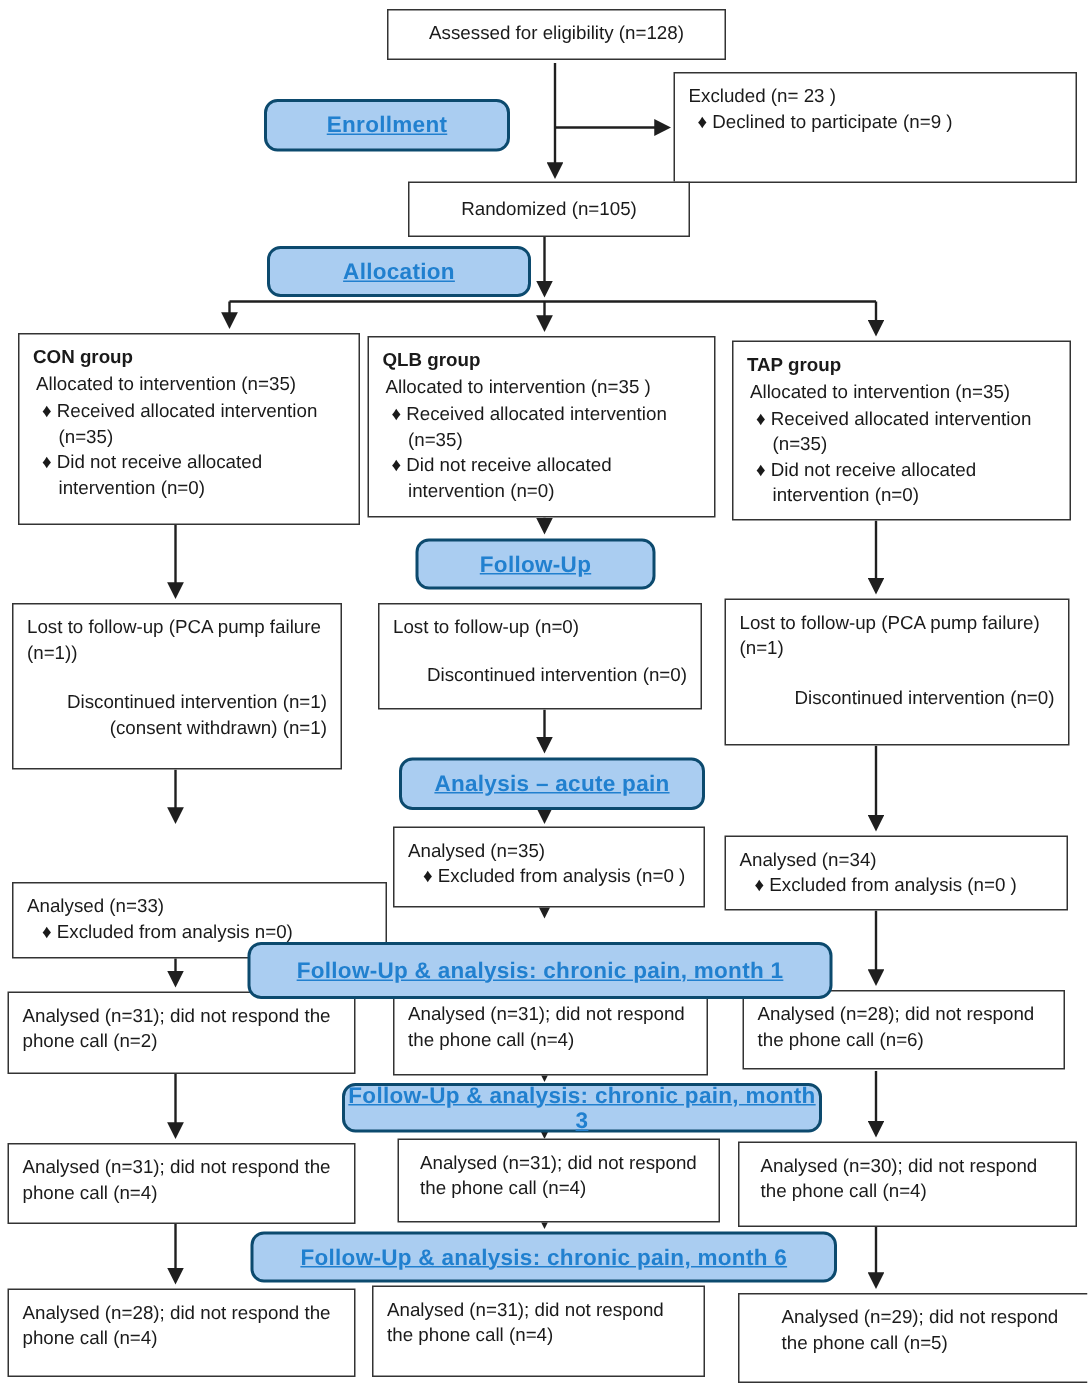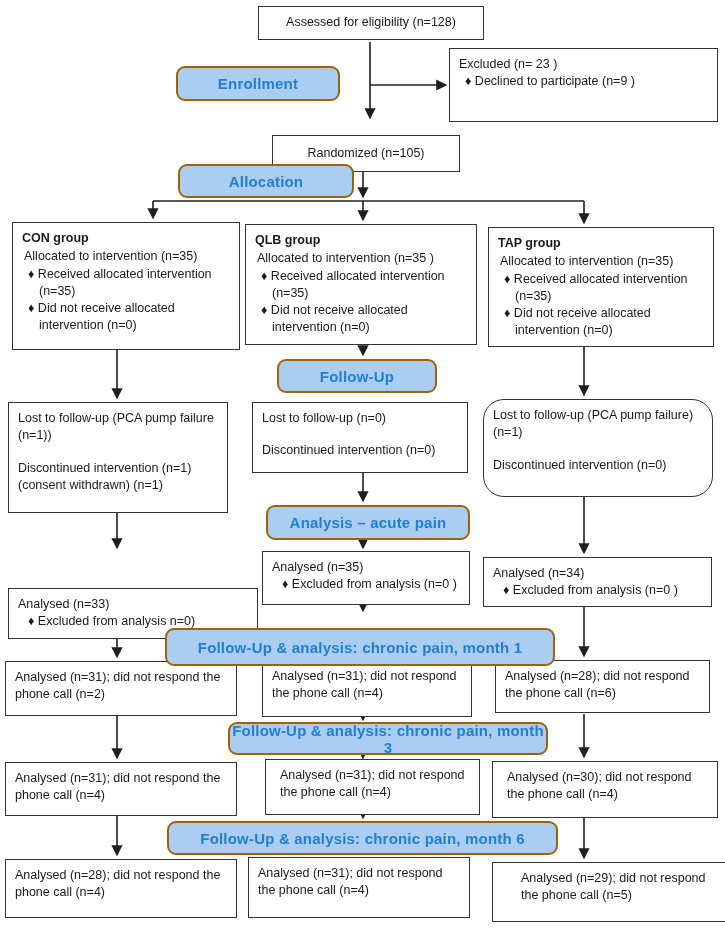--- a/index.html
+++ b/index.html
@@ -9,28 +9,29 @@
   }
   #arrows{position:absolute;left:0;top:0;width:725px;height:928px;z-index:1;pointer-events:none;}
   .box{
     position:absolute;background:#fff;border:1.6px solid #333;z-index:2;
     font-size:12.5px;line-height:1.38;box-sizing:border-box;
   }
   .center{display:flex;align-items:center;justify-content:center;text-align:center;}
   .pad{padding:7px 9px;}
   .stage-label{
     position:absolute;z-index:3;display:flex;align-items:center;justify-content:center;
-    background:#aacdf1;border:2px solid #a16207;border-radius:9px;
+    background:#aacdf1;border:2px solid #0c4a6e;border-radius:9px;
     color:#2180cf;font-weight:bold;font-size:15px;box-sizing:border-box;text-align:center;
     letter-spacing:.2px;
+    text-decoration:underline;
   }
   .grp-title{font-weight:bold;margin-bottom:1px;}
   .line-ind{padding-left:2px;}
   .bullet{padding-left:17px;text-indent:-11px;}
-  .gap1{margin-top:15px;}
+  .gap1{margin-top:15px;text-align:right;}
   .an-bullet{padding-left:10px;}
 </style>
 </head>
 <body>
 
 <div id="stage">
 
   <svg id="arrows" viewBox="0 0 725 928" xmlns="http://www.w3.org/2000/svg">
     <defs>
       <marker id="ah" viewBox="0 0 10 10" refX="7" refY="5" markerWidth="7" markerHeight="7" orient="auto-start-reverse">
@@ -72,21 +73,21 @@
 
   <div class="box pad" style="left:449px;top:48px;width:269px;height:74px;">
     <div>Excluded  (n= 23  )</div>
     <div class="bullet">♦  Declined to participate (n=9 )</div>
   </div>
 
   <div class="stage-label" style="left:176px;top:66px;width:164px;height:35px;">
     <span>Enrollment</span>
   </div>
 
-  <div class="box center" style="left:272px;top:135px;width:188px;height:37px;">
+  <div class="box center" style="left:272px;top:121px;width:188px;height:37px;">
     <span>Randomized (n=105)</span>
   </div>
 
   <div class="stage-label" style="left:178px;top:164px;width:176px;height:34px;">
     <span>Allocation</span>
   </div>
 
   <div class="box pad" style="left:12px;top:222px;width:228px;height:128px;">
     <div class="grp-title">CON group</div>
     <div class="line-ind">Allocated to intervention (n=35)</div>
@@ -115,21 +116,21 @@
   <div class="box pad" style="left:8px;top:402px;width:220px;height:111px;">
     <div>Lost to follow-up (PCA pump failure (n=1))</div>
     <div class="gap1">Discontinued intervention (n=1) (consent withdrawn) (n=1)</div>
   </div>
 
   <div class="box pad" style="left:252px;top:402px;width:216px;height:71px;">
     <div>Lost to follow-up (n=0)</div>
     <div class="gap1">Discontinued intervention (n=0)</div>
   </div>
 
-  <div class="box pad" style="left:483px;top:399px;width:230px;height:98px;border-radius:21px;">
+  <div class="box pad" style="left:483px;top:399px;width:230px;height:98px;">
     <div>Lost to follow-up (PCA pump failure) (n=1)</div>
     <div class="gap1">Discontinued intervention (n=0)</div>
   </div>
 
   <div class="stage-label" style="left:266px;top:505px;width:204px;height:35px;">
     <span>Analysis – acute pain</span>
   </div>
 
   <div class="box pad" style="left:8px;top:552px;width:250px;height:51px;margin-top:36px;">
     <div>Analysed  (n=33)</div>

